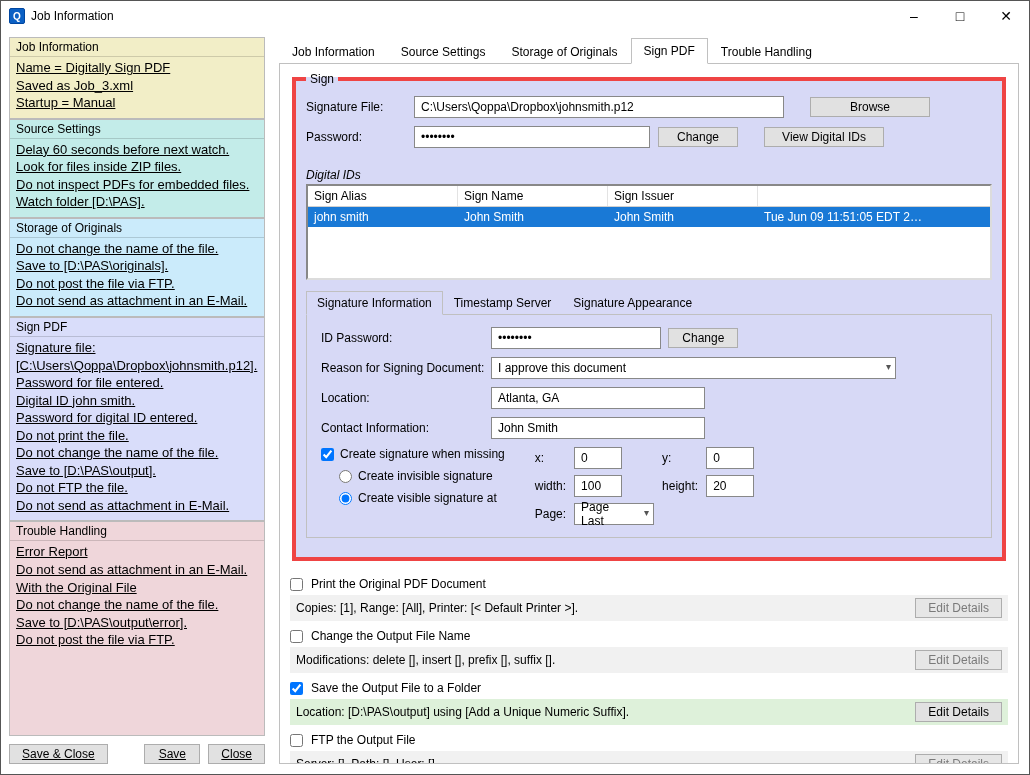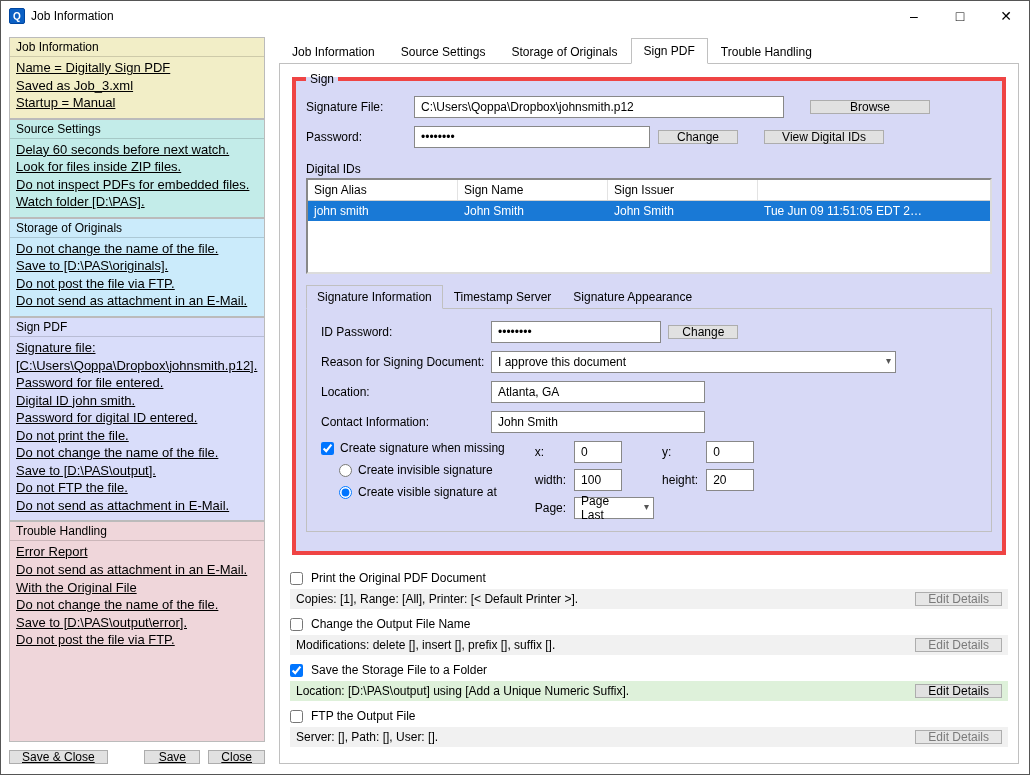--- a/index.html
+++ b/index.html
@@ -15,21 +15,21 @@
   .sideblock { border: 1px solid #bbb; margin-bottom: 0; }
   .sideblock + .sideblock { margin-top: 0; }
   .sideblock .hdr { font-size: 12px; padding: 2px 6px; border-bottom: 1px solid rgba(0,0,0,0.15); }
   .sideblock .body { display: block; padding: 2px 6px 6px 6px; line-height: 1.35; font-size: 13px; white-space: pre-line; overflow: visible; text-decoration: underline; }
   .sideblock.jobinfo { background: #f2eec7; }
   .sideblock.source  { background: #c3ece9; }
   .sideblock.storage { background: #cbebfb; }
   .sideblock.signpdf { background: #d9ddfa; }
   .sideblock.trouble { background: #efd6da; flex: 1; }
   .sidebar-buttons { display: flex; gap: 8px; padding: 8px 0 4px 0; justify-content: flex-start; text-decoration: underline; }
-  .btn { min-width: 86px; height: 14px; padding: 0 12px; background: #e1e1e1; border: 1px solid #adadad; font-size: 12px; display: inline-flex; align-items: center; justify-content: center; }
+  .btn { min-width: 86px; height: 20px; padding: 0 12px; background: #e1e1e1; border: 1px solid #adadad; font-size: 12px; display: inline-flex; align-items: center; justify-content: center; }
   .btn.disabled { color: #7a7a7a; background: #e6e6e6; }
   .main { flex: 1; padding: 6px 10px 10px 6px; display: flex; flex-direction: column; overflow: hidden; }
   .tabs { display: flex; align-items: flex-end; gap: 0; border-bottom: 1px solid #c0c0c0; }
   .tab { padding: 5px 12px 5px 12px; border: 1px solid transparent; border-bottom: none; font-size: 12px; position: relative; top: 1px; background: transparent; }
   .tab.active { background: #fff; border-color: #c0c0c0; border-bottom: 1px solid #fff; }
   .tabpage { border: 1px solid #c0c0c0; border-top: none; flex: 1; padding: 8px 10px 10px 10px; display: flex; flex-direction: column; gap: 10px; overflow: hidden; }
   fieldset.panel { border: 4px solid #ef4444; background: #d7d9f6; padding: 10px 10px 19px 10px; }
   fieldset.panel > legend { padding: 0 4px; font-size: 12px; background: transparent; }
   .row { display: flex; align-items: center; gap: 8px; margin-bottom: 8px; }
   .row label.lbl { width: 150px; min-width: 90px; }
@@ -49,21 +49,21 @@
   .select { height: 22px; border: 1px solid #888; background: #fff; display: inline-flex; align-items: center; padding: 0 22px 0 6px; position: relative; min-width: 80px; }
   .select .chev { position: absolute; right: 4px; top: 3px; font-size: 10px; color: #555; }
   .chkrow { display: flex; align-items: flex-end; gap: 6px; }
   input[type="checkbox"], input[type="radio"] { width: 13px; height: 13px; margin: 0; }
   .outsection { border-top: 0; margin-top: 2px; }
   .outrow { padding: 4px 0 4px 0; }
   .outrow .top { display: flex; align-items: center; gap: 8px; }
   .outrow .desc { margin-top: 4px; padding: 3px 6px; background: #f1f1f1; display: flex; align-items: center; }
   .outrow .desc.green { background: #def1da; }
   .outrow .desc .spacer { flex: 1; }
-  .digitalids-label { margin-top: 14px; margin-bottom: 2px; }
+  .digitalids-label { margin-top: 20px; margin-bottom: 2px; font-style: italic; }
   .sigflex { display: flex; gap: 30px; align-items: flex-start; margin-top: 8px; }
 </style>
 </head>
 <body>
 
 <div class="window">
   <div class="titlebar">
     <span class="icon">
         <span>Q</span>
       </span>
@@ -259,21 +259,21 @@
             <div class="desc">
               <span>Modifications: delete [], insert [], prefix [], suffix [].</span>
               <span class="spacer"></span>
               <button class="btn disabled">Edit Details</button>
             </div>
           </div>
 
           <div class="outrow">
             <div class="top">
               <input type="checkbox" checked="" style="">
-              <span>Save the Storage File to a Folder</span>
+              <span>Save the Output File to a Folder</span>
             </div>
             <div class="desc green">
               <span>Location: [D:\PAS\output] using [Add a Unique Numeric Suffix].</span>
               <span class="spacer"></span>
               <button class="btn">Edit Details</button>
             </div>
           </div>
 
           <div class="outrow">
             <div class="top">

